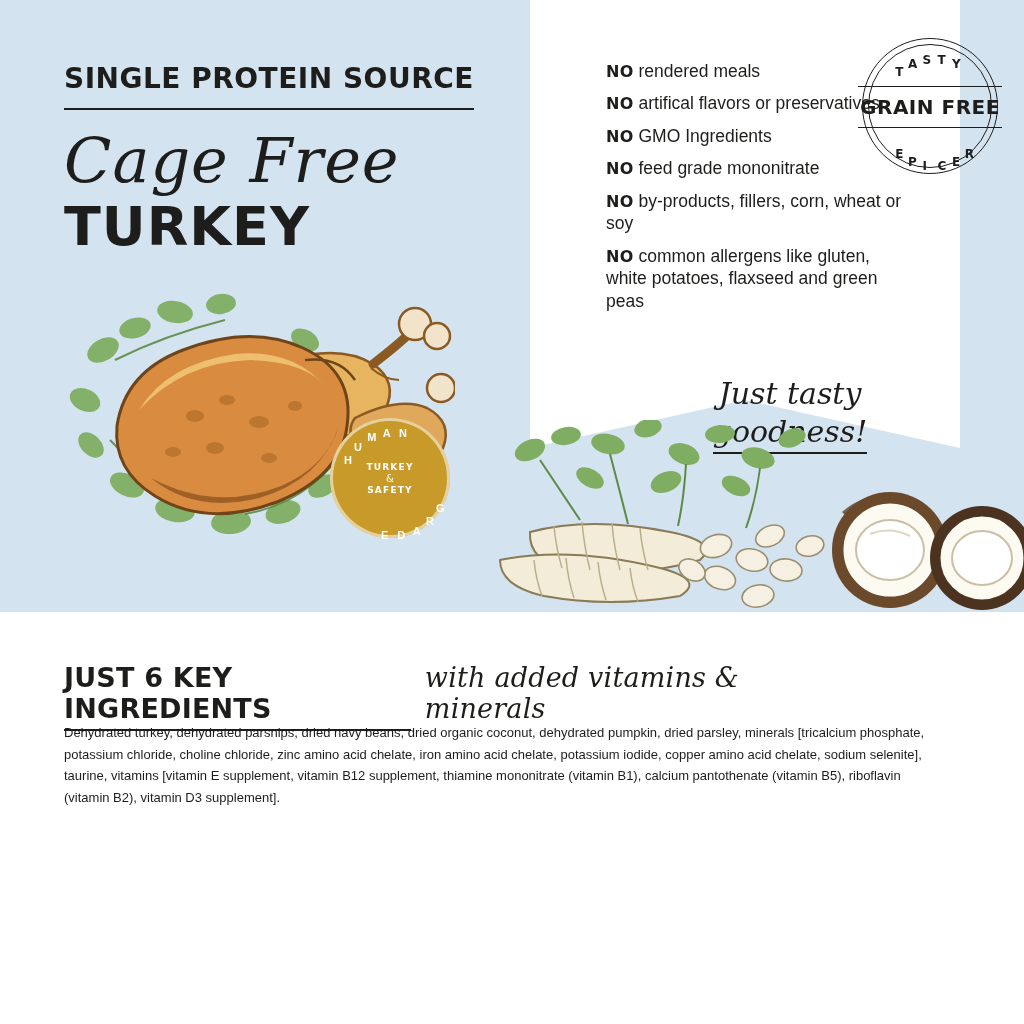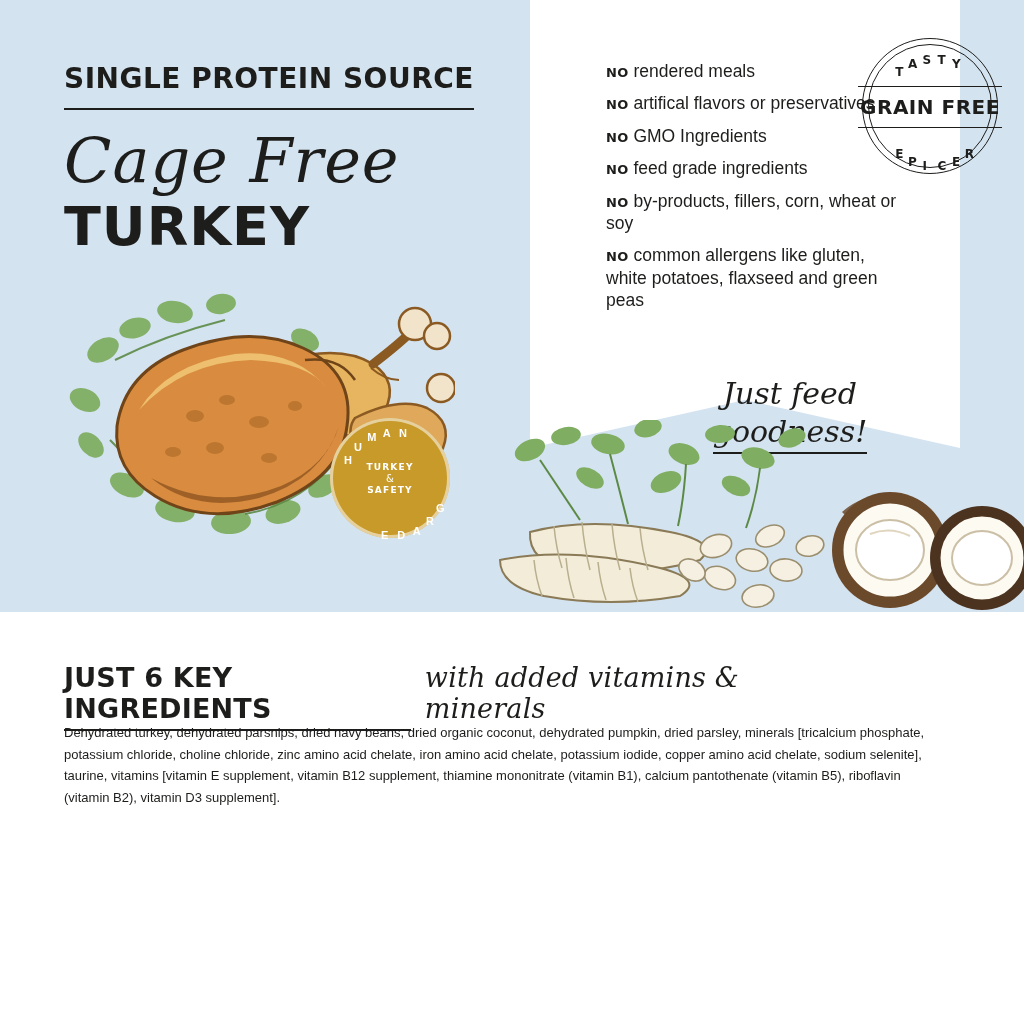--- a/index.html
+++ b/index.html
@@ -159,21 +159,21 @@
   }
   .no-item {
     font-size: 17.5px;
     color: #1d1d1b;
     line-height: 1.28;
     margin-bottom: 10px;
   }
   .no-item b {
     font-family: "DejaVu Sans", sans-serif;
     font-weight: bold;
-    font-size: 13px;
+    font-size: 16px;
     letter-spacing: 0.3px;
   }
 
   .just-tasty {
     position: absolute;
     left: 660px;
     top: 375px;
     width: 260px;
     font-family: "DejaVu Serif", serif;
     font-style: italic;
@@ -394,34 +394,34 @@
       <div class="no-item">
         <b>NO</b>
         <span>artifical flavors or preservatives</span>
       </div>
       <div class="no-item">
         <b>NO</b>
         <span>GMO Ingredients</span>
       </div>
       <div class="no-item">
         <b>NO</b>
-        <span>feed grade ingredients</span>
+        <span>feed grade mononitrate</span>
       </div>
       <div class="no-item">
         <b>NO</b>
         <span>by-products, fillers, corn, wheat or soy</span>
       </div>
       <div class="no-item">
         <b>NO</b>
         <span>common allergens like gluten, white potatoes, flaxseed and green peas</span>
       </div>
     </div>
 
     <div class="just-tasty">
-      <div>Just feed</div>
+      <div>Just tasty</div>
       <div class="underlined" style="display:inline-block;">goodness!</div>
     </div>
 
     <div class="grain-free-stamp">
       <div class="gf-circle"></div>
       <div class="gf-circle inner"></div>
       <div class="gf-arc-text">
         <span style="transform: rotate(-40deg) translate(0,-54px) rotate(40deg);">T</span>
         <span style="transform: rotate(-24deg) translate(0,-54px) rotate(24deg);">A</span>
         <span style="transform: rotate(-8deg) translate(0,-54px) rotate(8deg);">S</span>

